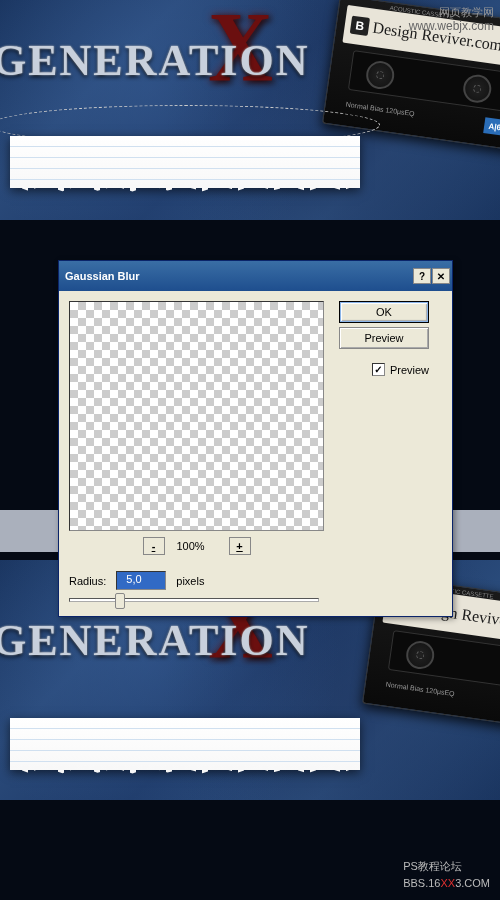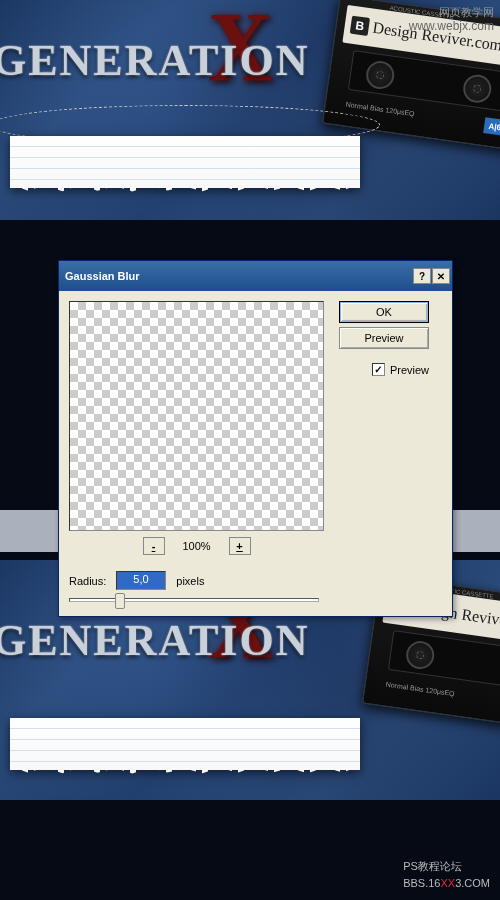--- a/index.html
+++ b/index.html
@@ -58,23 +58,23 @@
 
 .dialog{position:absolute;left:58px;top:260px;width:395px;background:#ece9d8;border:1px solid #0a246a;box-shadow:2px 2px 6px rgba(0,0,0,.4);font-size:11px}
 .titlebar{height:30px;background:linear-gradient(#3a6ea5,#1e4e8e);display:flex;align-items:center;justify-content:space-between;padding:0 2px 0 6px;color:#fff;font-weight:bold}
 .titlebar-btns{display:flex;gap:1px}
 .tb-btn{width:18px;height:16px;background:#ece9d8;border:1px solid #888;display:flex;align-items:center;justify-content:center;color:#000;font-size:10px;font-weight:bold;font-family:Arial}
 .dialog-body{padding:10px;display:flex;gap:10px}
 .preview-col{flex:0 0 255px}
 .preview-box{width:255px;height:230px;background:#fff;border:1px inset #888;background-image:repeating-conic-gradient(#ccc 0 25%,#fff 0 50%);background-size:16px 16px}
 .zoom-row{display:flex;align-items:center;justify-content:center;gap:12px;margin-top:6px}
 .zoom-btn{width:22px;height:18px;border:1px solid #888;background:#ece9d8;display:flex;align-items:center;justify-content:center;font-weight:bold;text-decoration:underline}
-.zoom-val{min-width:40px;text-align:center}
+.zoom-val{min-width:40px;text-align:left}
 .radius-row{display:flex;align-items:center;gap:10px;margin-top:16px}
-.radius-input{width:50px;height:19px;border:1px inset #888;background:#fff;padding:1px 16px;color:#000}
+.radius-input{width:50px;height:19px;border:1px inset #888;background:#fff;padding:1px 9px;color:#000}
 .radius-input.sel{background:#316ac5;color:#fff}
 .slider-wrap{margin-top:4px;padding:4px 0}
 .slider-track{position:relative;height:4px;background:#fff;border:1px inset #aaa;width:250px}
 .slider-thumb{position:absolute;top:-6px;width:10px;height:16px;background:#ece9d8;border:1px solid #888;border-radius:2px}
 .btn-col{flex:0 0 95px;display:flex;flex-direction:column;gap:4px;align-items:flex-end}
 .ps-btn{width:90px;height:22px;background:#ece9d8;border:1px solid #888;box-shadow:inset 1px 1px #fff,inset -1px -1px #aaa;text-align:center;line-height:20px}
 .ps-btn.default{border:1px solid #000;box-shadow:inset 0 0 0 1px #8ab4e8,inset 1px 1px 1px 1px #fff,inset -1px -1px 1px 1px #aaa}
 .chk-row{display:flex;align-items:center;gap:5px;margin-top:10px}
 .chk{width:13px;height:13px;background:#fff;border:1px inset #888;display:flex;align-items:center;justify-content:center;font-size:10px;font-weight:bold}
 </style>

